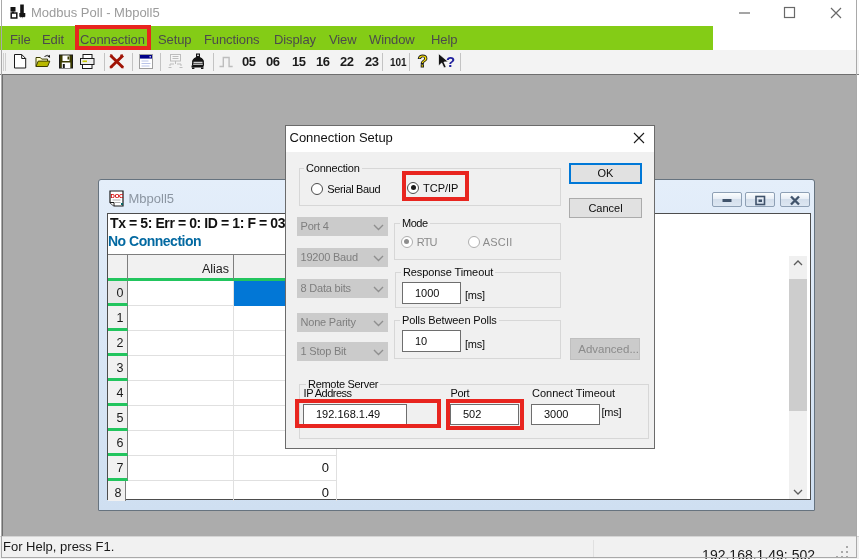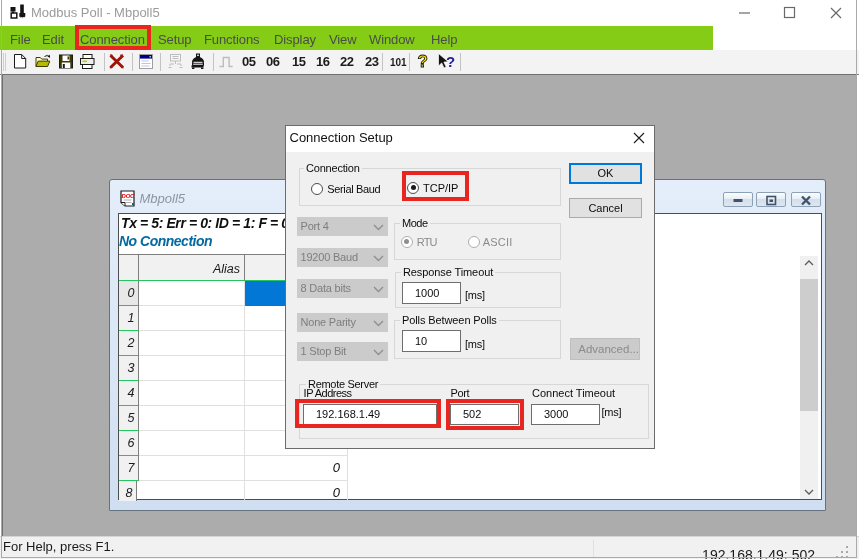--- a/index.html
+++ b/index.html
@@ -20,27 +20,27 @@
   .tsep { position:absolute; top:3px; width:1px; height:18px; background:#c3c3c3; }
   .tnum { position:absolute; top:4px; font-size:13px; font-weight:bold; color:#1b1b1b; letter-spacing:-0.5px; }
 
   
   #workspace { left:2px; top:74px; width:854px; height:462px; background:#acacac; border-top:1px solid #6e6e6e; border-left:1px solid #6e6e6e; }
 
   
   #statusbar { left:0; top:536px; width:859px; height:23px; background:#f1f1f1; border-top:1px solid #d5d5d5; font-size:13px; color:#1a1a1a; }
 
   
-  #child { left:109px; top:179px; width:717px; height:332px; background:linear-gradient(#e4eefa,#cfdfF1); border:1px solid #66737f; border-radius:3px 3px 1px 1px;font-style:italic; }
+  #child { left:98px; top:179px; width:717px; height:332px; background:linear-gradient(#e4eefa,#cfdfF1); border:1px solid #66737f; border-radius:3px 3px 1px 1px; }
   #childtitle { left:29.5px; top:11px; font-size:13px; color:#8b95a1; }
   .cbtn { position:absolute; top:12px; width:30px; height:15px; border:1px solid #8ea0b5; border-radius:2px; background:linear-gradient(#fbfdfe,#e8eef6 45%,#d4dfec 50%,#dde7f2); }
   #childcontent { left:8px; top:33px; width:704px; height:287px; background:#fff; border:1px solid #4d4d4d; }
 
   
-  .gcell { position:absolute; background:#f1f1f1; border-right:1px solid #7e7e7e; border-bottom:1px solid #22c55e; font-size:12.5px; color:#1a1a1a; }
+  .gcell { position:absolute; background:#f1f1f1; border-right:1px solid #7e7e7e; border-bottom:3px solid #22c55e; font-size:12.5px; color:#1a1a1a; }
 
   
   #dialog { left:285px; top:125px; width:370px; height:324px; background:#f0f0f0; border:1px solid #6b6b6b; }
   #dlgtitle { left:0; top:0; width:368px; height:26px; background:#fff; }
   .grp { position:absolute; border:1px solid #d7d7d7; }
   .grplabel { position:absolute; top:-7px; background:#f0f0f0; font-size:11px; color:#0c0c0c; padding:0 2px; line-height:13px; letter-spacing:-0.2px; }
   .dd { position:absolute; width:91px; height:19px; background:#cbcbcb; color:#7e7e7e; font-size:11px; line-height:18px; padding-left:3.5px; letter-spacing:-0.2px; }
   .tb { position:absolute; background:#fff; border:1px solid #6e6e6e; font-size:11px; color:#0c0c0c; line-height:18px; padding-left:12px; }
   .lbl { position:absolute; font-size:11px; color:#0c0c0c; white-space:nowrap; letter-spacing:-0.2px; }
   .glbl { position:absolute; font-size:11px; color:#8b8b8b; white-space:nowrap; letter-spacing:-0.2px; }
@@ -287,21 +287,21 @@
   </div>
   <div class="tb" style="left:116px;top:204px;width:59px;height:22px;line-height:20px">10</div>
   <span class="lbl" style="left:179px;top:211.5px">[ms]</span>
 
   <div class="abs" style="left:284px;top:212px;width:70px;height:22px;background:#cbcbcb;border:1px solid #bfbfbf;font-size:11.5px;color:#8b8b8b;text-align:right;line-height:20px">Advanced...</div>
 
   <div class="grp" style="left:13px;top:258px;width:350px;height:55px">
     <span class="grplabel" style="left:6px;letter-spacing:-0.3px">Remote Server</span>
   </div>
   <span class="lbl" style="left:17.6px;top:261px;letter-spacing:-0.5px">IP Address</span>
-  <div class="tb" style="left:17px;top:277.5px;width:134px;height:21px;line-height:19px">192.168.1.49</div>
+  <div class="tb" style="left:17px;top:277.5px;width:104px;height:21px;line-height:19px">192.168.1.49</div>
   <span class="lbl" style="left:164.6px;top:261px;letter-spacing:-0.4px">Port</span>
   <div class="tb" style="left:164px;top:277.5px;width:69px;height:21px;line-height:19px">502</div>
   <span class="lbl" style="left:246px;top:261px;letter-spacing:0px">Connect Timeout</span>
   <div class="tb" style="left:245px;top:277.5px;width:68.5px;height:21px;line-height:19px">3000</div>
   <span class="lbl" style="left:315.4px;top:279.5px">[ms]</span>
 </div>
 
 <div class="abs" id="statusbar">
   <span class="abs" style="left:3px;top:1.5px">For Help, press F1.</span>
   <span class="abs" style="right:44px;top:10px;font-size:14px">192.168.1.49: 502</span>

